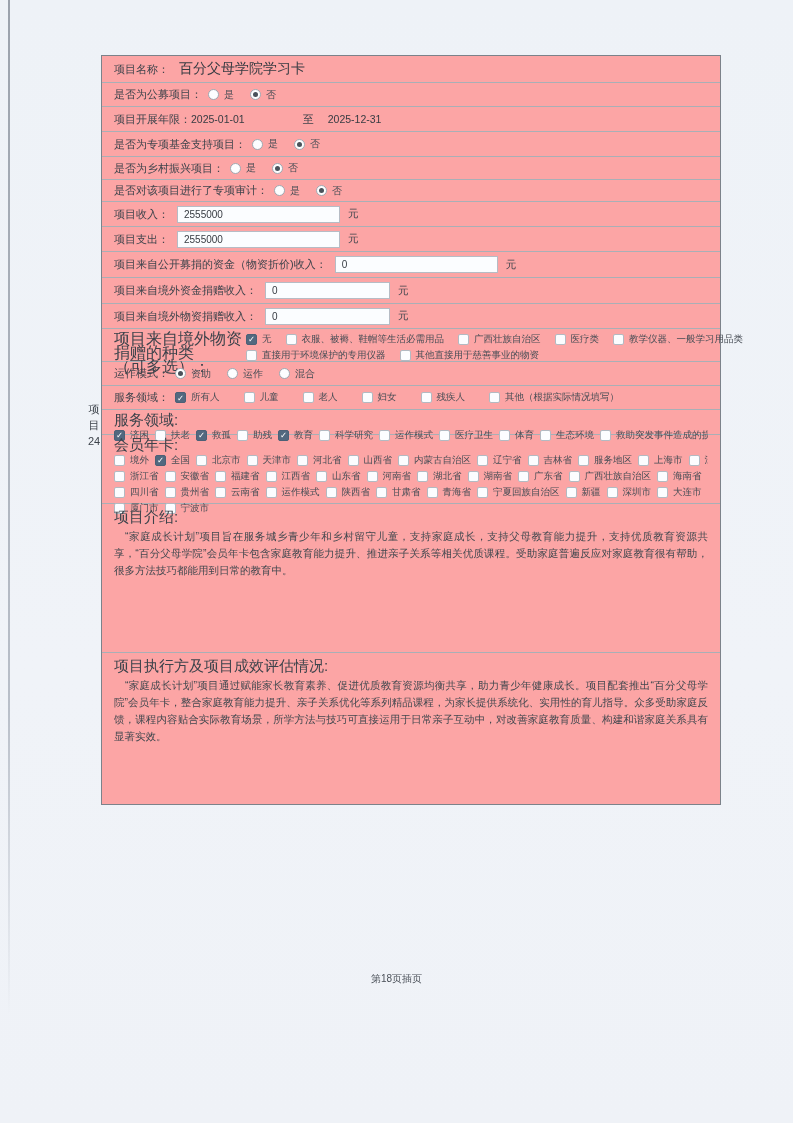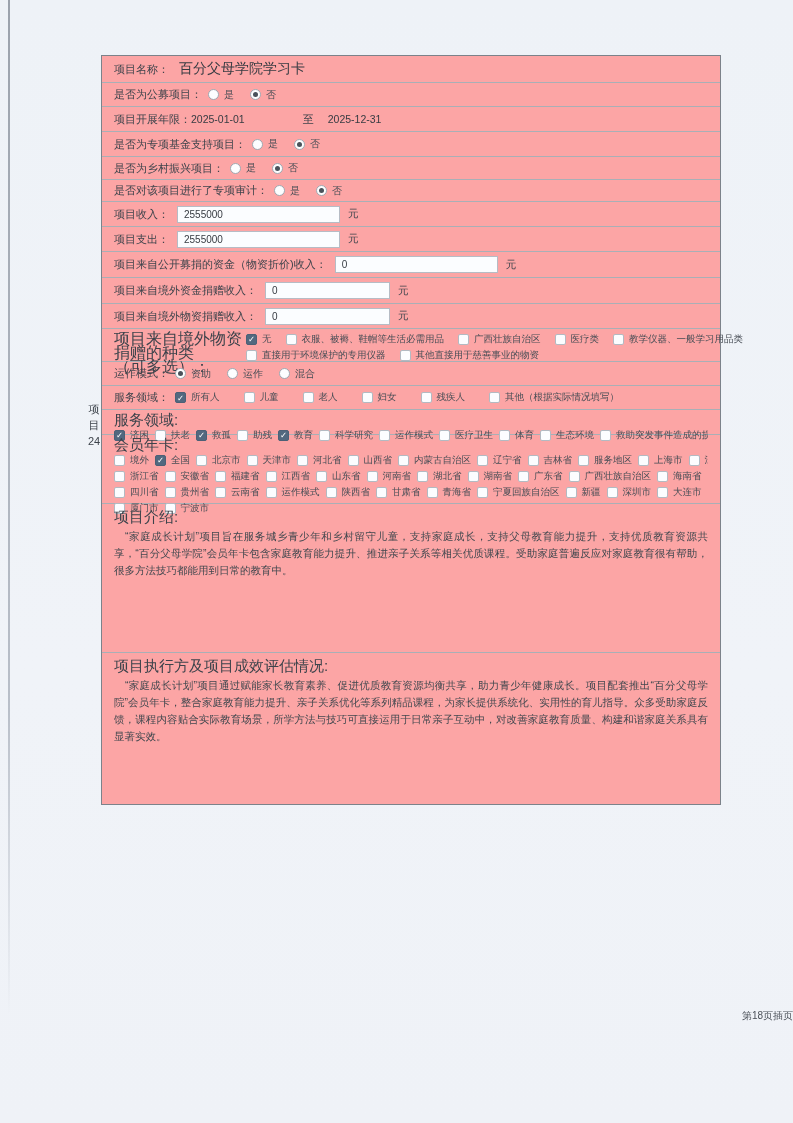--- a/index.html
+++ b/index.html
@@ -63,21 +63,21 @@
   .cb.checked{background:#52687f;border-color:#4c6076;}
   .cb-label{font-size:9.5px;color:#474d55;white-space:nowrap;}
   .dense .cb-item{margin-right:6px;}
   .wide .cb-item{margin-right:24px;}
   .cb-line{display:flex;align-items:center;height:16px;white-space:nowrap;overflow:hidden;}
   .kind-label{width:132px;flex:0 0 auto;font-size:16px;color:#3d434b;line-height:14px;padding-top:1px;}
   .kind-lines{display:flex;flex-direction:column;justify-content:flex-start;}
   .sec-title{font-size:15px;color:#3d434b;line-height:15px;}
   .para{font-size:10.5px;line-height:17px;color:#42484f;text-indent:11px;margin-top:4px;text-align:justify;}
   .footer{
-    position:absolute;left:0;right:0;top:1009px;text-align:right;
+    position:absolute;left:0;right:0;top:972px;text-align:center;
     font-size:10px;color:#4a5058;
   }
 </style>
 </head>
 <body>
 
 <div class="scan-edge"></div>
 
 <div class="side-tab">
   <span>项</span>

